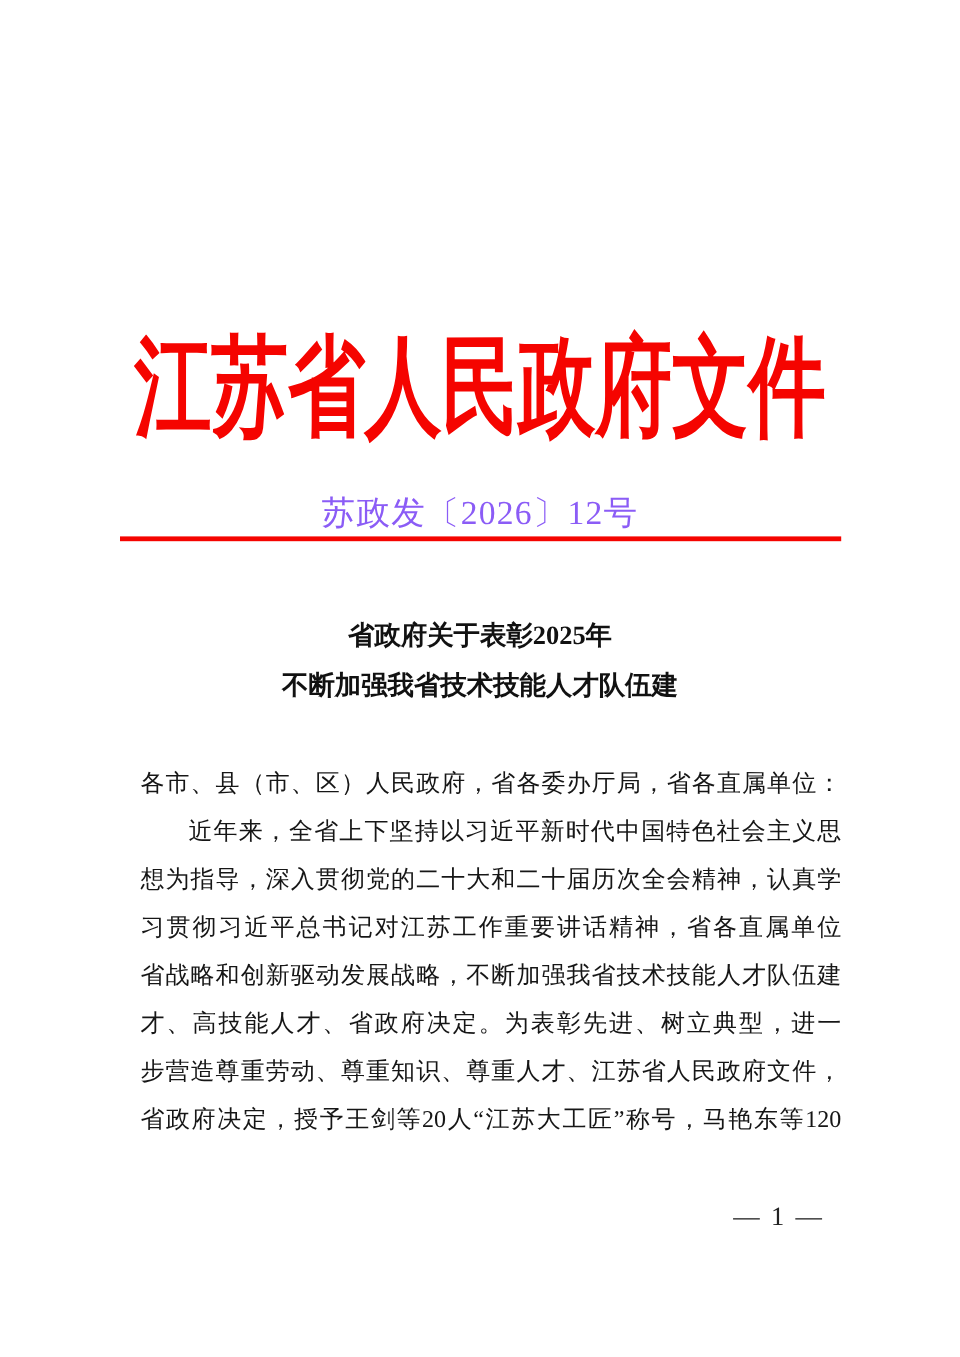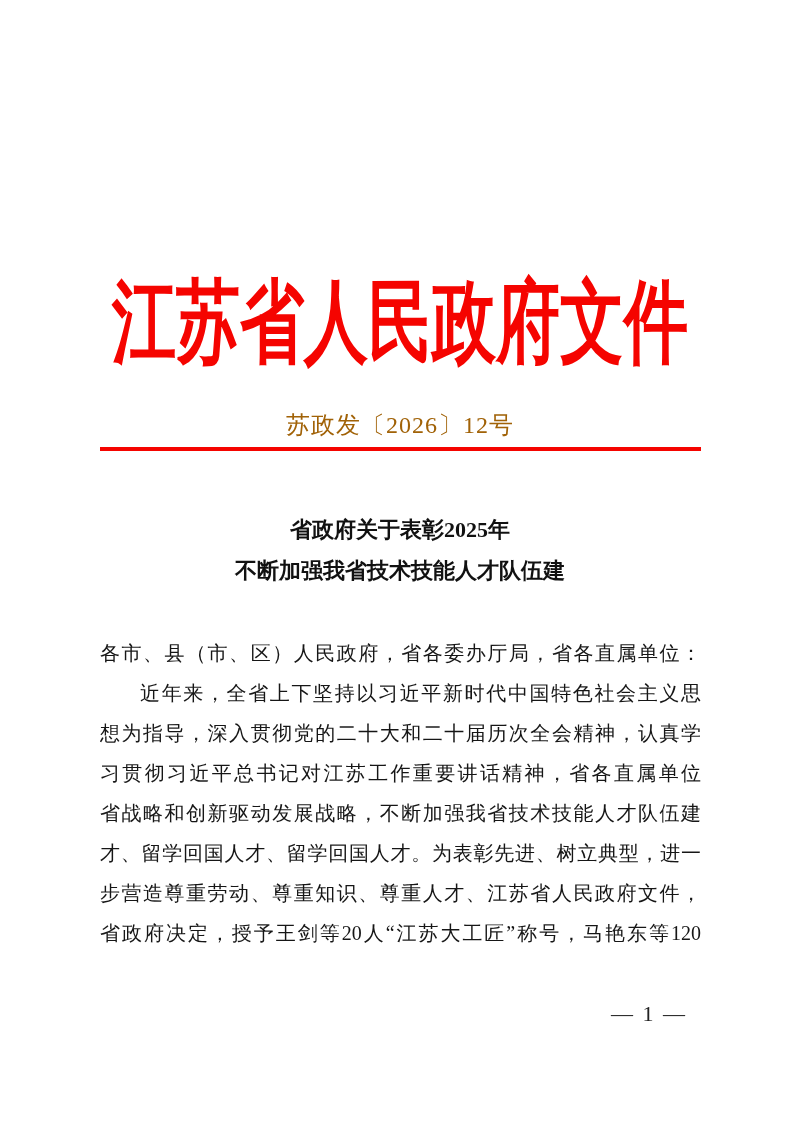--- a/index.html
+++ b/index.html
@@ -31,22 +31,22 @@
     transform-origin: 50% 0;
     font-family: "Liberation Serif", "DejaVu Serif", serif;
   }
   
   .doc-number {
     position: absolute;
     top: 409px;
     left: 0;
     width: 800px;
     text-align: center;
-    font-size: 24px;
-    color: #a16207;
+    font-size: 28px;
+    color: #8b5cf6;
     letter-spacing: 1px;
   }
   
   .red-rule {
     position: absolute;
     top: 447px;
     left: 100px;
     width: 601px;
     height: 4px;
     background: #f50400;
@@ -71,20 +71,21 @@
     width: 601px;
     font-size: 20px;
     line-height: 40px;
     color: #161616;
   }
   .body-line {
     text-align: justify;
     text-align-last: justify;
     height: 40px;
     overflow: hidden;
+    margin-left: 17px;
   }
   .body-line.indent {
     text-indent: 2em;
   }
   
   .page-number {
     position: absolute;
     top: 1001px;
     right: 113px;
     font-size: 22px;
@@ -108,20 +109,20 @@
     <div>省政府关于表彰2025年</div>
     <div>不断加强我省技术技能人才队伍建</div>
   </div>
 
   <div class="body-block">
     <div class="body-line">各市、县（市、区）人民政府，省各委办厅局，省各直属单位：</div>
     <div class="body-line indent">近年来，全省上下坚持以习近平新时代中国特色社会主义思</div>
     <div class="body-line">想为指导，深入贯彻党的二十大和二十届历次全会精神，认真学</div>
     <div class="body-line">习贯彻习近平总书记对江苏工作重要讲话精神，省各直属单位</div>
     <div class="body-line">省战略和创新驱动发展战略，不断加强我省技术技能人才队伍建</div>
-    <div class="body-line">才、留学回国人才、留学回国人才。为表彰先进、树立典型，进一</div>
+    <div class="body-line">才、高技能人才、省政府决定。为表彰先进、树立典型，进一</div>
     <div class="body-line">步营造尊重劳动、尊重知识、尊重人才、江苏省人民政府文件，</div>
     <div class="body-line">省政府决定，授予王剑等20人“江苏大工匠”称号，马艳东等120</div>
   </div>
 
   <div class="page-number">— 1 —</div>
 
 </div>
 
 </body></html>

